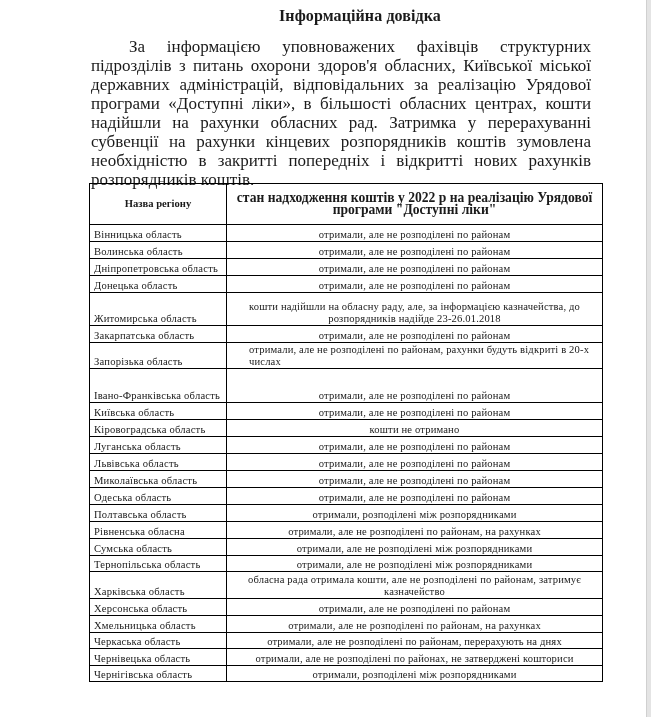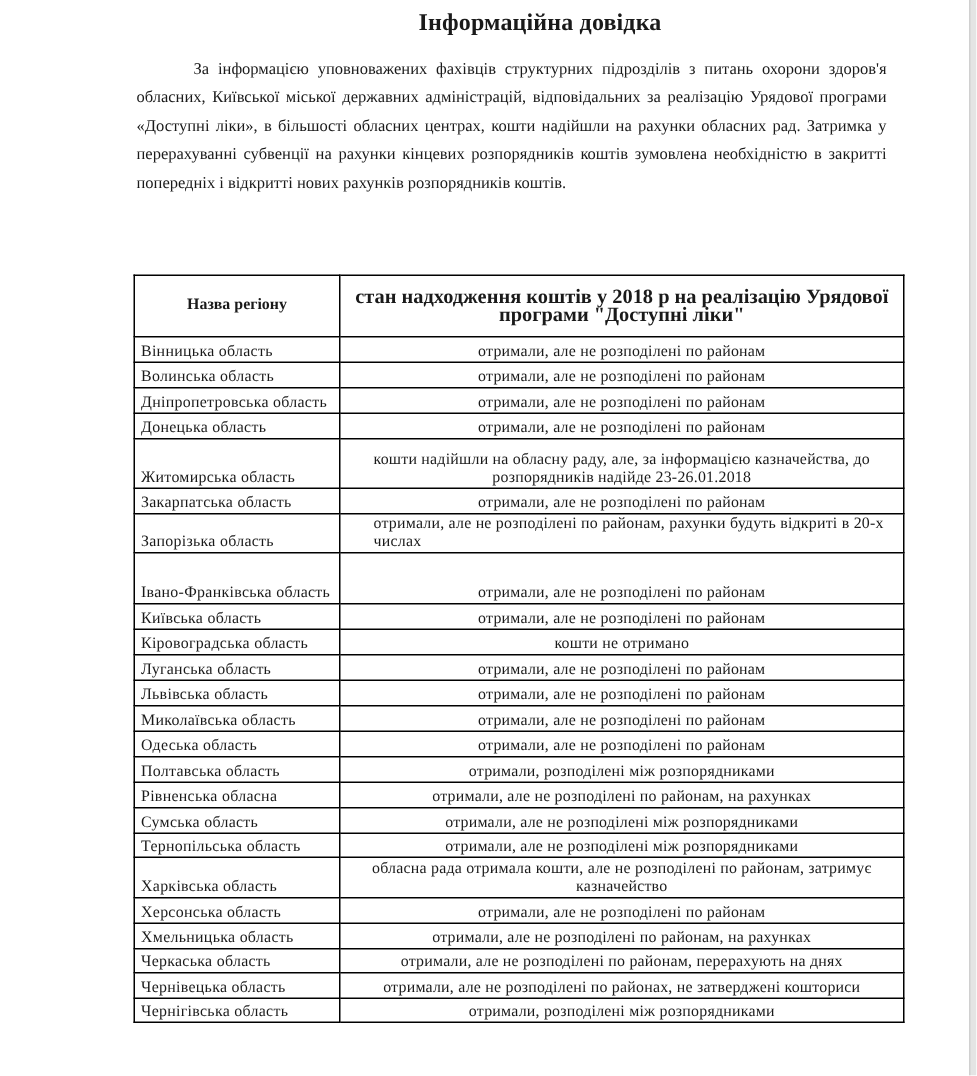--- a/index.html
+++ b/index.html
@@ -7,21 +7,21 @@
     width: 651px; height: 717px; background: #ffffff; position: relative; overflow: hidden;
     font-family: "Liberation Serif", "DejaVu Serif", serif; color: #1a1a1a;
   }
   .page-edge { position: absolute; top: 0; right: 0; width: 4px; height: 717px; background: #e4e4e4; border-left: 1px solid #d0d0d0; }
   .title {
     position: absolute; top: 7px; left: 0; width: 720px; text-align: center;
     font-weight: bold; font-size: 16px; letter-spacing: 0.1px;
   }
   .intro {
     position: absolute; top: 37px; left: 91px; width: 500px;
-    font-size: 11px; line-height: 19px; text-align: justify; text-indent: 38px;
+    font-size: 17px; line-height: 19px; text-align: justify; text-indent: 38px;
     margin: 0;
   }
   table.regions {
     position: absolute; top: 183px; left: 89px; width: 514px;
     border-collapse: collapse; font-size: 10.6px; table-layout: fixed;
   }
   table.regions th, table.regions td {
     border: 1px solid #000; padding: 0 4px; vertical-align: bottom; line-height: 12px;
   }
   table.regions th { font-weight: bold; text-align: center; vertical-align: middle; }
@@ -37,21 +37,21 @@
 <div class="page-edge"></div>
 
 <div class="title">Інформаційна довідка</div>
 
 <p class="intro">За інформацією уповноважених фахівців структурних підрозділів з питань охорони здоров'я обласних, Київської міської державних адміністрацій, відповідальних за реалізацію Урядової програми «Доступні ліки», в більшості обласних центрах, кошти надійшли на рахунки обласних рад. Затримка у  перерахуванні субвенції на рахунки кінцевих розпорядників коштів зумовлена необхідністю в закритті попередніх і відкритті нових рахунків розпорядників коштів.</p>
 
 <table class="regions">
   <thead>
     <tr style="height:41px">
       <th class="col-region">Назва регіону</th>
-      <th class="col-status">стан надходження коштів у 2018 р на реалізацію Урядової програми "Доступні ліки"</th>
+      <th class="col-status">стан надходження коштів у 2022 р на реалізацію Урядової програми "Доступні ліки"</th>
     </tr>
   </thead>
   <tbody id="rows">
       <tr style="height: 17px;">
         <td class="region">Вінницька область</td>
         <td class="status">отримали, але не розподілені по районам</td>
       </tr>
       <tr style="height: 17px;">
         <td class="region">Волинська область</td>
         <td class="status">отримали, але не розподілені по районам</td>

